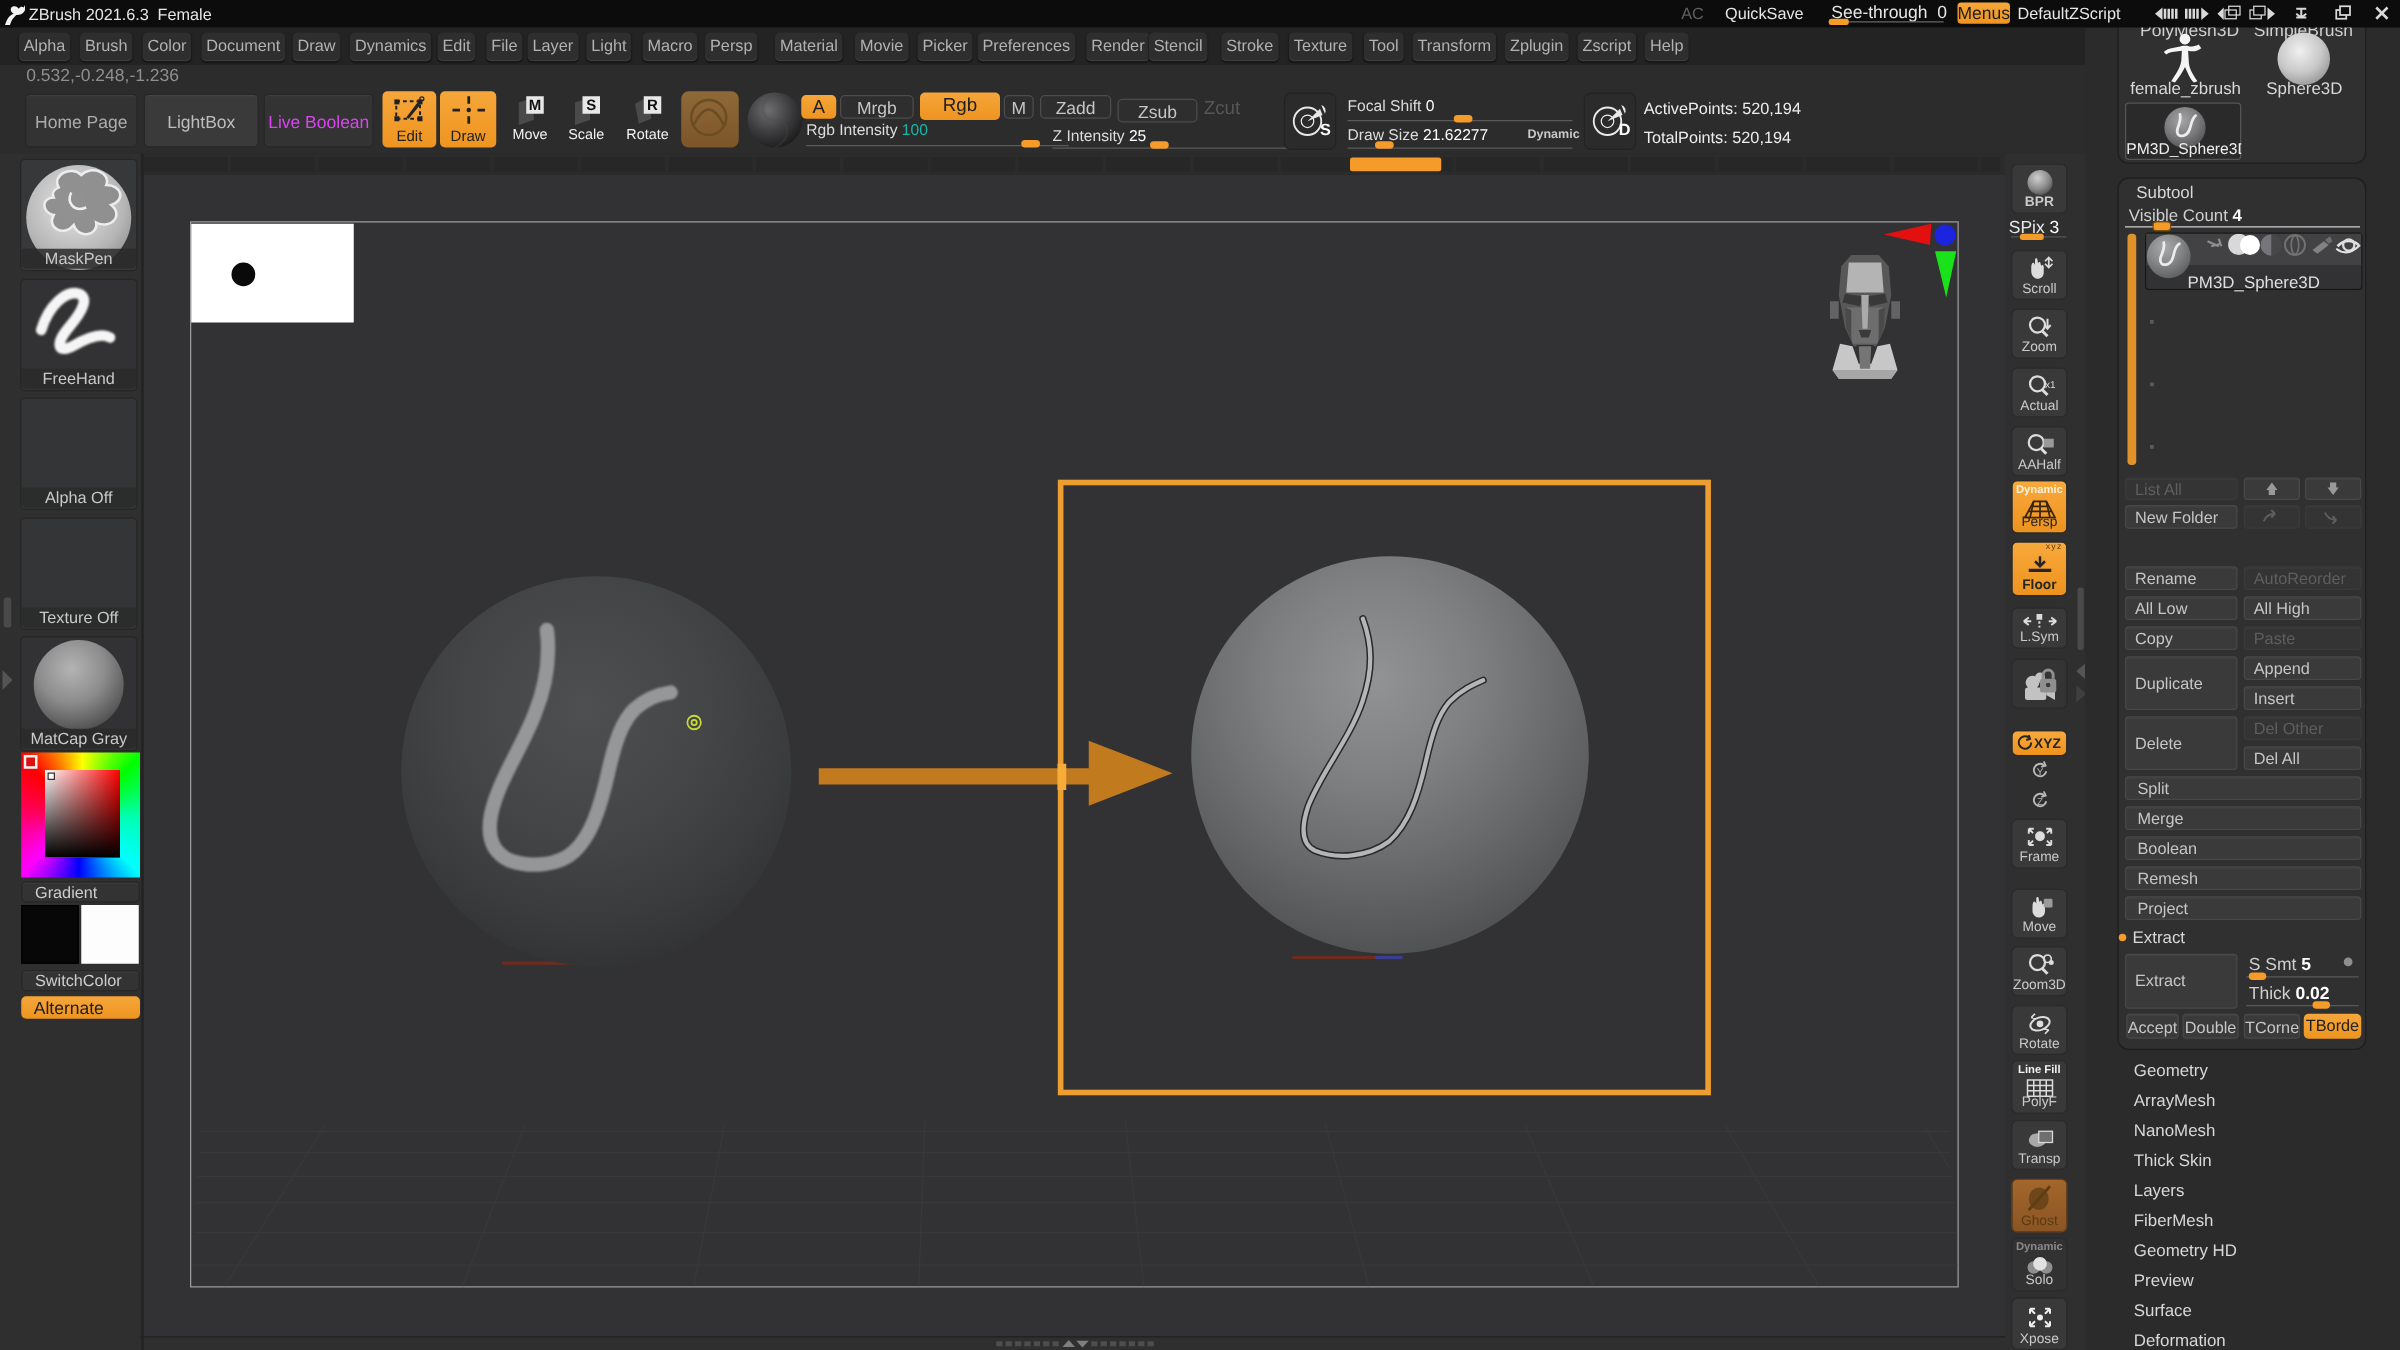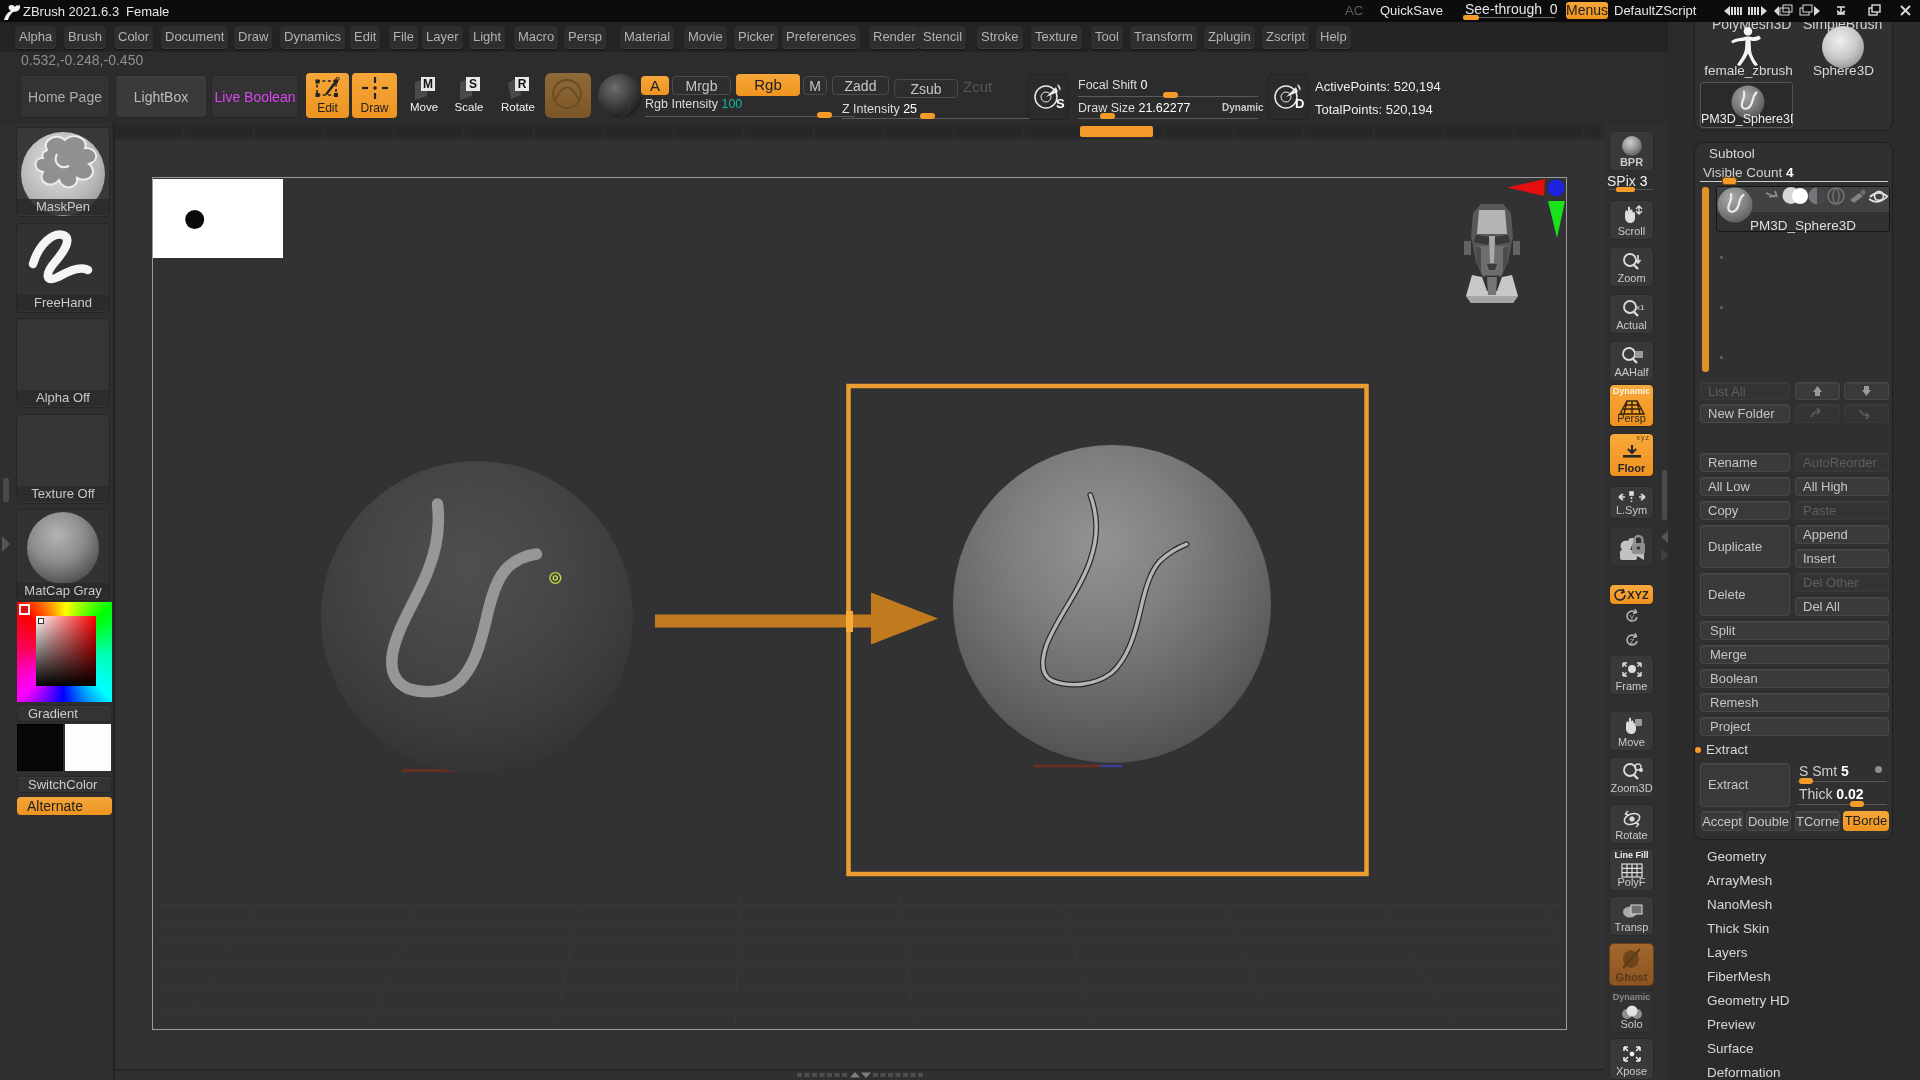--- a/index.html
+++ b/index.html
@@ -111,21 +111,21 @@
   <div class="menubtn" style="left:977px">Stroke</div>
   <div class="menubtn" style="left:1031px">Texture</div>
   <div class="menubtn" style="left:1091px">Tool</div>
   <div class="menubtn" style="left:1130px">Transform</div>
   <div class="menubtn" style="left:1204px">Zplugin</div>
   <div class="menubtn" style="left:1262px">Zscript</div>
   <div class="menubtn" style="left:1316px">Help</div>
 </div>
 
 <div id="toolbarstrip"></div>
-<div id="coord">0.532,-0.248,-0.450</div>
+<div id="coord">0.532,-0.248,-1.236</div>
 <div id="toolbar">
   <div class="zbtn" style="left:20px;top:75px;width:90px;height:43px;line-height:43px">Home Page</div>
   <div class="zbtn" style="left:115px;top:75px;width:92px;height:43px;line-height:43px;background:#3a3a3a;color:#bdbdbd">LightBox</div>
   <div class="zbtn" style="left:211px;top:75px;width:88px;height:43px;line-height:43px;color:#d946ef">Live Boolean</div>
 
   <div class="obtn" style="left:306px;top:73px;width:43px;height:45px">
     <svg width="30" height="26" viewBox="0 0 30 26" style="margin-top:2px">
       <rect x="4" y="6" width="19" height="14" fill="none" stroke="#222" stroke-width="1.6" stroke-dasharray="3 2.4"></rect>
       <rect x="2.5" y="4.5" width="4" height="4" fill="#222"></rect>
         <rect x="21" y="4.5" width="4" height="4" fill="#222"></rect>
@@ -600,21 +600,21 @@
         <ellipse cx="11" cy="12" rx="7" ry="5.5" fill="#a9a9a9"></ellipse>
         <rect x="12" y="5" width="11" height="9" fill="#6f6f6f" stroke="#dcdcdc"></rect>
       </svg>
     <div class="shlbl">Transp</div>
   </div>
   <div class="shbtn" style="top:943px;height:43px;background:linear-gradient(#a4672c,#8a5423);border-color:#6b4018">
     <svg width="26" height="24" viewBox="0 0 26 24">
         <ellipse cx="12" cy="12" rx="8" ry="9" fill="#5d3d15" opacity=".75"></ellipse>
         <line x1="4" y1="21" x2="21" y2="2" stroke="#5d3d15" stroke-width="2.2"></line>
       </svg>
-    <div class="shlbl" style="color:#5a3a12;font-weight:bold">Ghost</div>
+    <div class="shlbl" style="color:#5a3a12;font-weight:normal">Ghost</div>
   </div>
   <div class="shbtn" style="top:990px;height:43px;background:#323232;border-color:#2a2a2a">
     <div style="font-size:9px;font-weight:bold;color:#8a8a8a;margin-top:1px">Dynamic</div>
     <svg width="26" height="15" viewBox="0 0 26 15">
         <circle cx="8" cy="9" r="5" fill="#8f8f8f"></circle>
         <circle cx="18" cy="9" r="5" fill="#8f8f8f"></circle>
         <circle cx="13" cy="6" r="5.5" fill="#e2e2e2"></circle>
       </svg>
     <div class="shlbl">Solo</div>
   </div>

